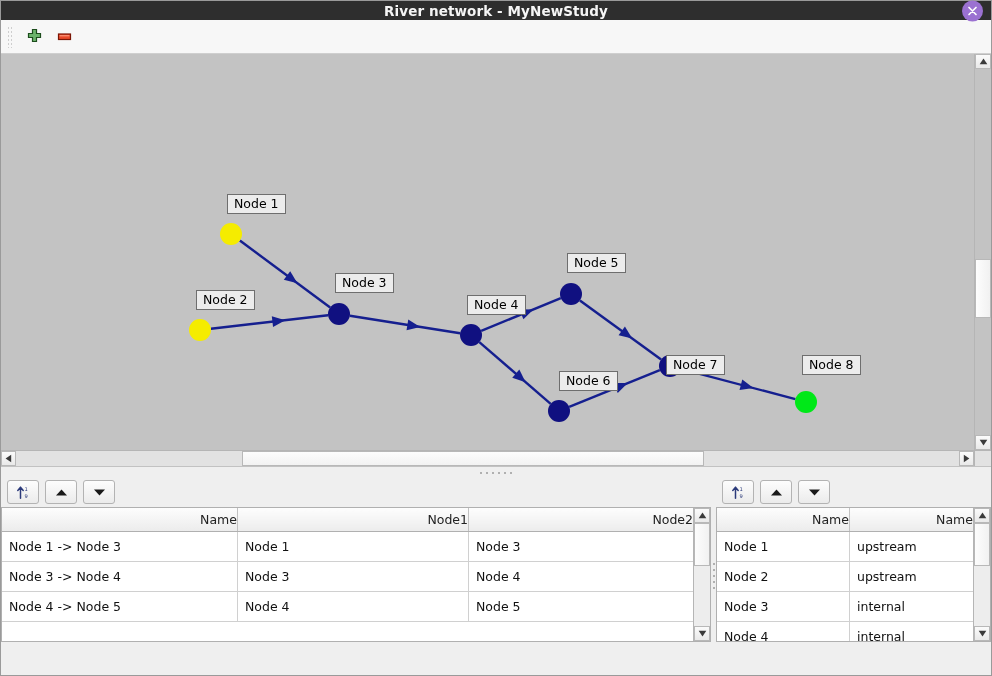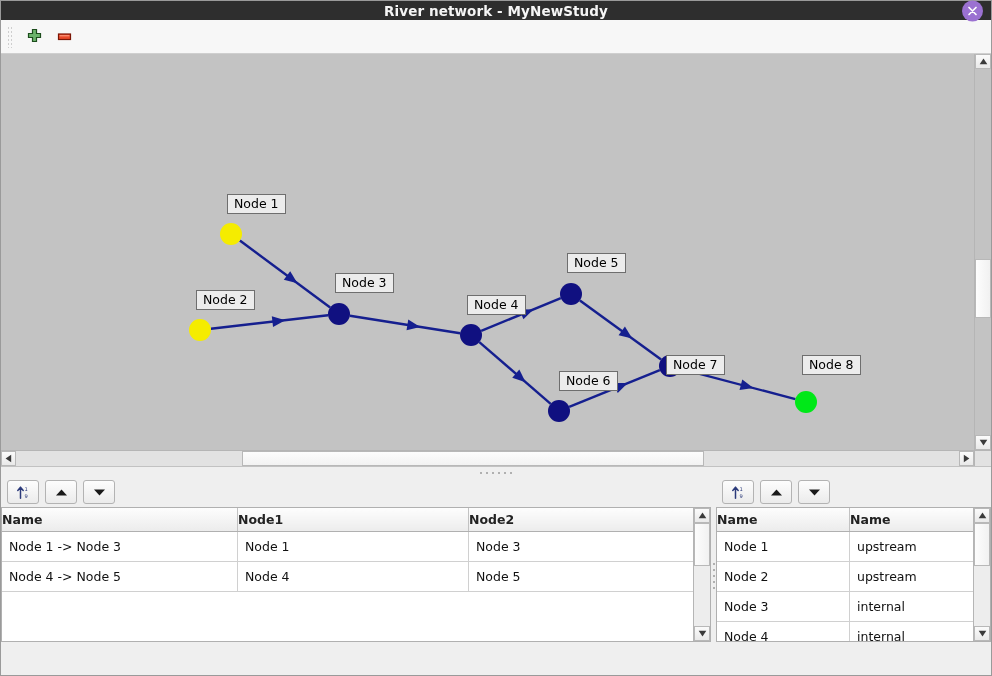--- a/index.html
+++ b/index.html
@@ -223,25 +223,25 @@
   table.grid {
     border-collapse: collapse;
     width: 100%;
     table-layout: fixed;
     background: #fff;
   }
   table.grid th {
     background: linear-gradient(#fdfdfd,#ececec);
     border-right: 1px solid #c2c2c2;
     border-bottom: 1px solid #b0b0b0;
-    font-weight: bold;
+    font-weight: normal;
     font-size: 12.5px;
     color: #222;
     height: 23px;
-    text-align: left;
+    text-align: right;
     padding: 0;
     cursor: pointer;
   }
   table.grid th:last-child { border-right: none; }
   table.grid td {
     border-right: 1px solid #d0d0d0;
     border-bottom: 1px solid #d0d0d0;
     font-size: 12.5px;
     color: #111;
     height: 29px;
@@ -397,20 +397,25 @@
                   <th>Node2</th>
                 </tr>
               </thead>
             <tbody id="reach-body">
                 <tr>
                   <td>Node 1 -&gt; Node 3</td>
                   <td>Node 1</td>
                   <td>Node 3</td>
                 </tr>
                 <tr>
+                  <td>Node 3 -&gt; Node 4</td>
+                  <td>Node 3</td>
+                  <td>Node 4</td>
+                </tr>
+                <tr>
                   <td>Node 4 -&gt; Node 5</td>
                   <td>Node 4</td>
                   <td>Node 5</td>
                 </tr>
               </tbody>
           </table>
         </div>
         <div class="vscroll" style="background:#e2e2e2">
           <div class="sb-arrow">
             <svg width="9" height="7" viewBox="0 0 9 7">

